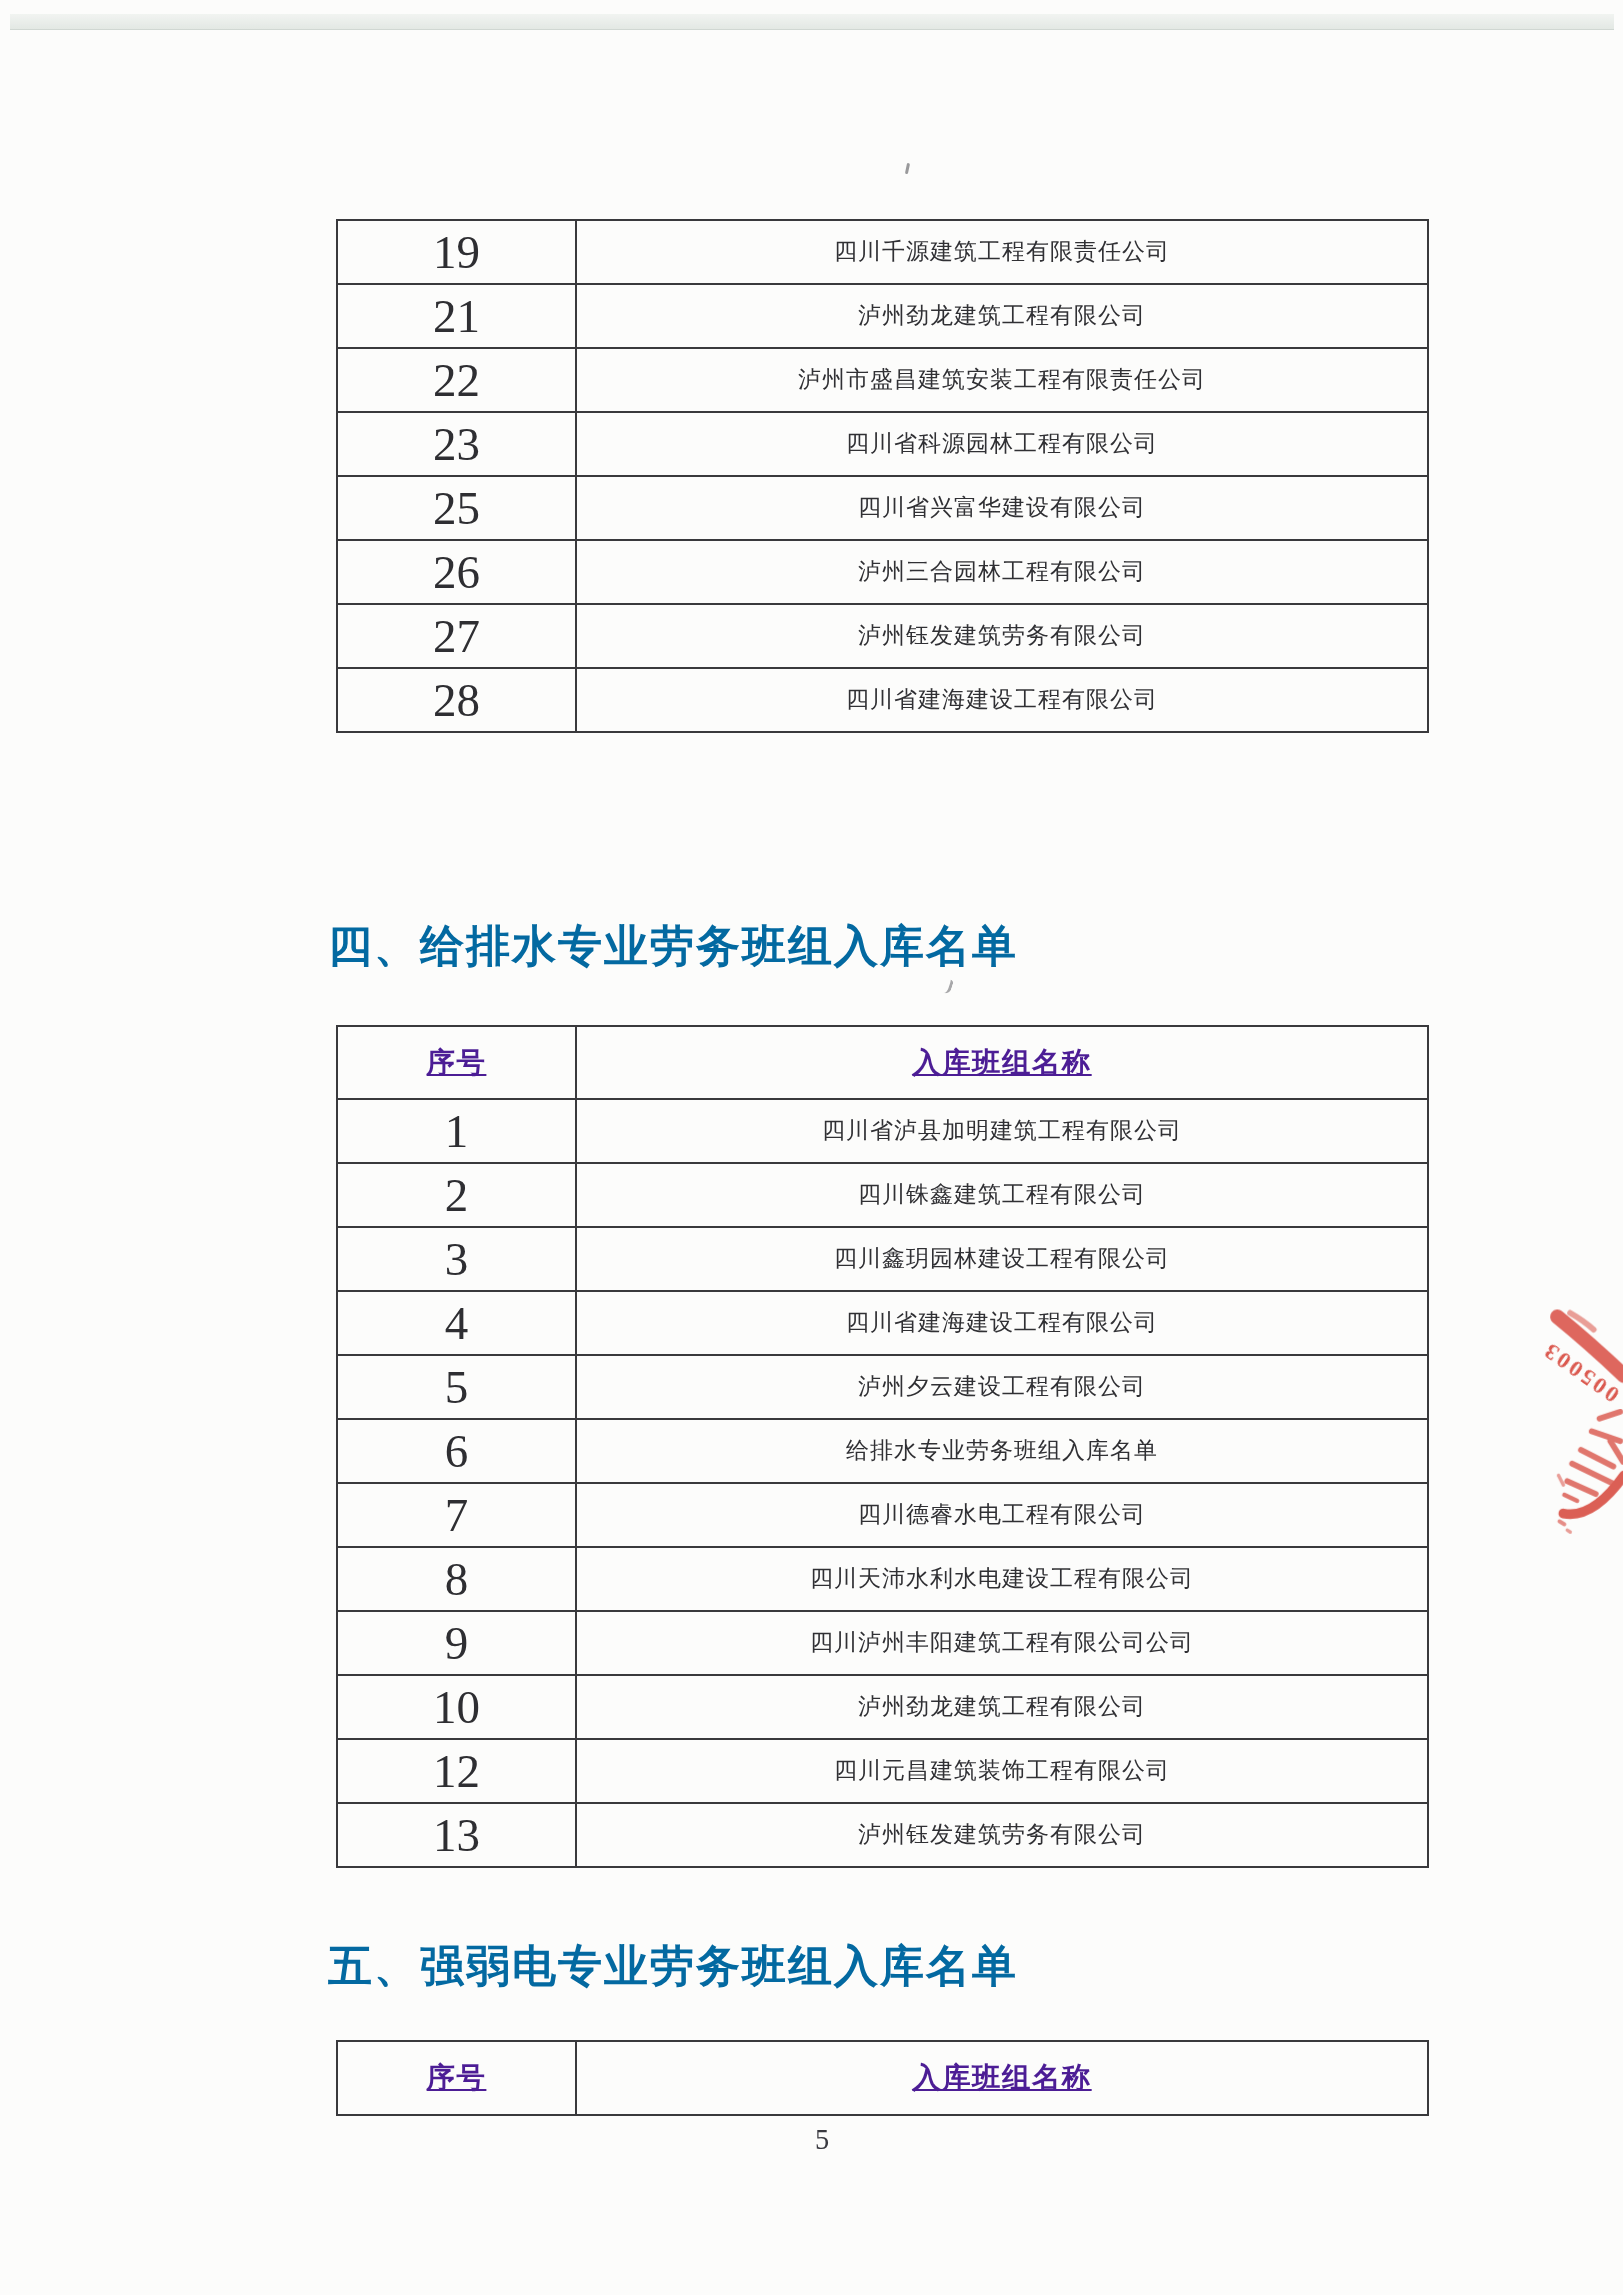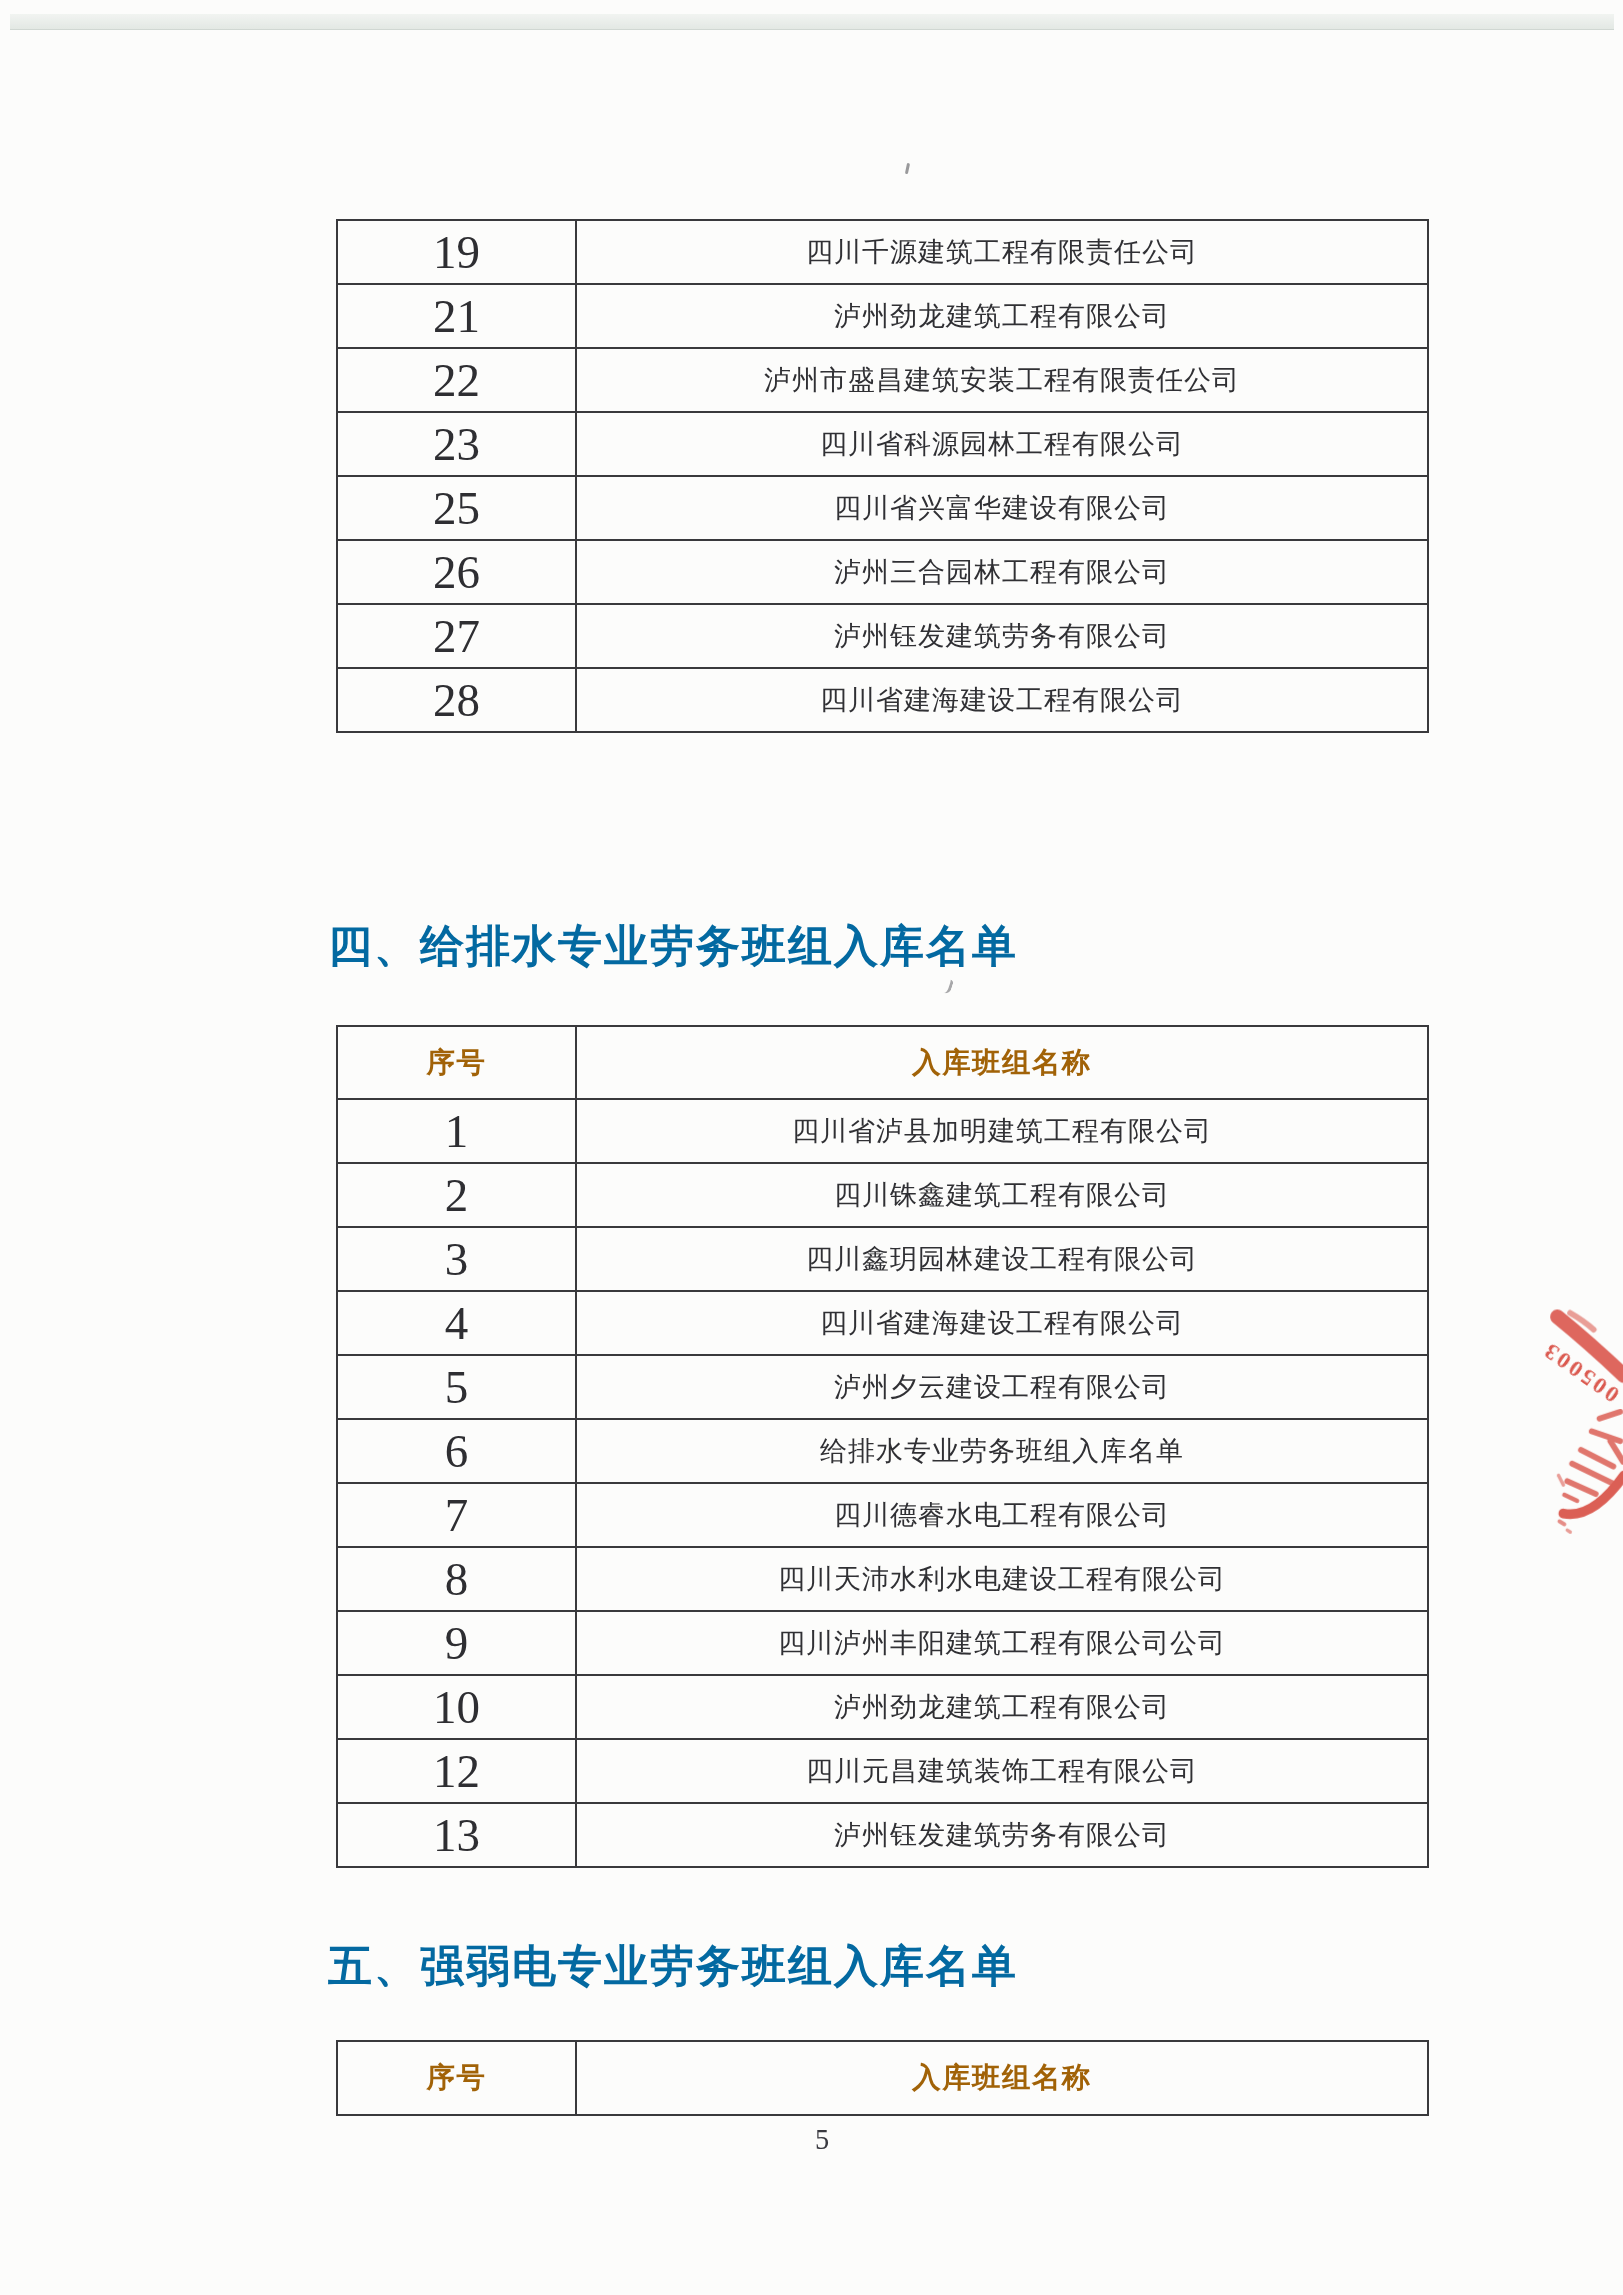--- a/index.html
+++ b/index.html
@@ -49,25 +49,25 @@
   .t2 tr.head-row{height:73px;}
   .t3 tr.head-row{height:74px;}
   .t3 tr.head-row th{border-bottom-width:2.9px;}
 
   .cell-no{
     font-size:47px;line-height:1;
     color:#2e2e32;font-weight:400;
     font-family:"Liberation Serif","DejaVu Serif",serif;
   }
   .cell-name{
-    font-size:27px;letter-spacing:1px;line-height:1.2;
+    font-size:23px;letter-spacing:1px;line-height:1.2;
     color:#303034;
   }
   .head-cell{
-    font-size:28.4px;font-weight:bold;letter-spacing:1.5px;color:#a16207;
+    font-size:28.4px;font-weight:bold;letter-spacing:1.5px;color:#4c1d95;text-decoration:underline;
   }
 
   .sec-heading{
     position:absolute;left:328px;width:1177px;
     font-family:"Liberation Sans","DejaVu Sans",sans-serif;
     font-weight:bold;font-size:44px;line-height:1.05;
     letter-spacing:2px;color:#0369a1;
     white-space:nowrap;
   }
   .h4{top:923px;}

